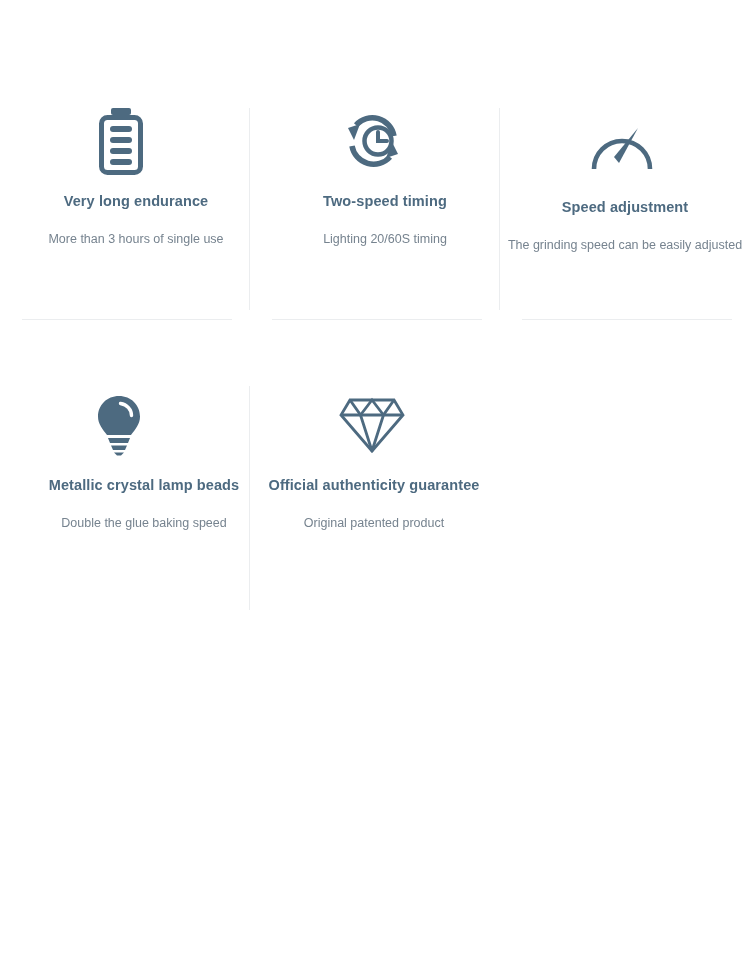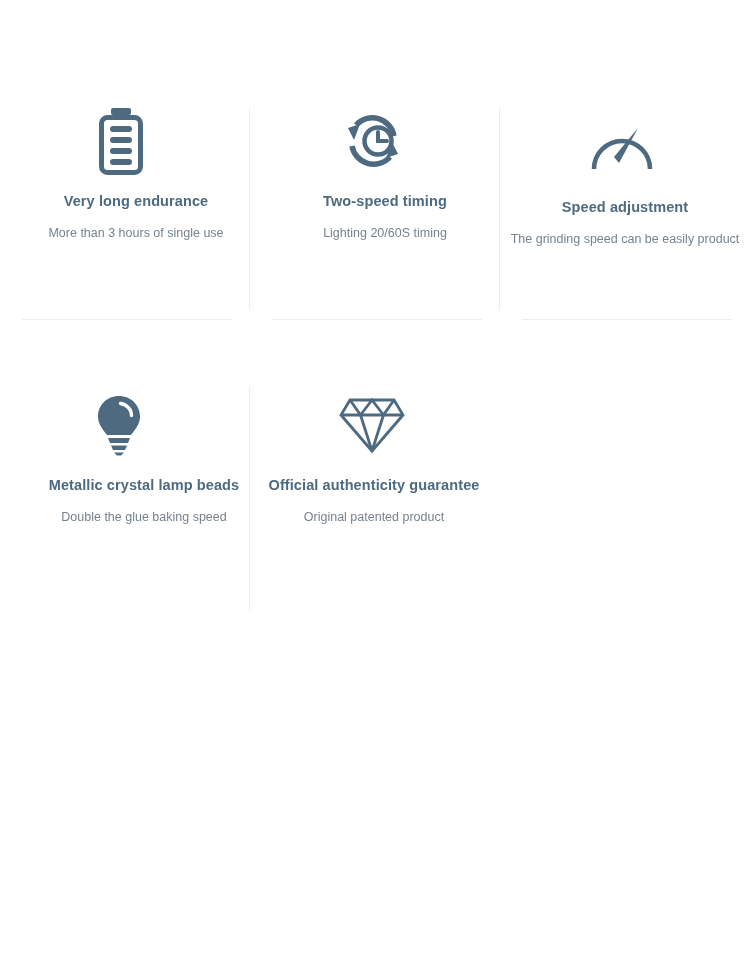--- a/index.html
+++ b/index.html
@@ -70,21 +70,21 @@
   .feature-title {
     font-size: 14.5px;
     font-weight: bold;
     color: #4d6a80;
     letter-spacing: 0.1px;
     text-align: center;
     line-height: 1.3;
     white-space: nowrap;
   }
   .feature-sub {
-    margin-top: 14px;
+    margin-top: 20px;
     font-size: 12.5px;
     font-weight: normal;
     color: #76838f;
     text-align: center;
     line-height: 1.3;
     white-space: nowrap;
   }
   
   .cell.c0 .feature-title, .cell.c0 .feature-sub { transform: translateX(11px); }
   .cell.c1 .feature-title, .cell.c1 .feature-sub { transform: translateX(10px); }
@@ -147,21 +147,21 @@
 
 
     <div class="cell c5 r2 hdiv">
       <div class="icon-wrap">
         <svg width="72" height="56" viewBox="0 0 72 56" fill="none">
           <path d="M8 50 A28 28 0 1 1 64 50" stroke="#4d6a80" stroke-width="4.6" fill="none" stroke-linecap="butt"></path>
           <path d="M52 9 L33 44 L28 38 Z" fill="#4d6a80"></path>
         </svg>
       </div>
       <div class="feature-title">Speed adjustment</div>
-      <div class="feature-sub">The grinding speed can be easily product</div>
+      <div class="feature-sub">The grinding speed can be easily adjusted</div>
     </div>
 
     <div class="cell c6 r3 vdiv">
       <div class="icon-wrap">
         <svg width="50" height="62" viewBox="0 0 50 62" fill="none">
           <path d="M25 2 C13 2 4 11 4 22.5 C4 30 8.5 35 13 41 L37 41 C41.5 35 46 30 46 22.5 C46 11 37 2 25 2 Z" fill="#4d6a80"></path>
           <path d="M14 44 L36 44 L34 49 L16 49 Z" fill="#4d6a80"></path>
           <path d="M17 51.5 L33 51.5 L31 56 L19 56 Z" fill="#4d6a80"></path>
           <path d="M20 58.5 L30 58.5 L27 61.5 L23 61.5 Z" fill="#4d6a80"></path>
           <path d="M26.5 9.5 C33 10.5 37.5 15.5 37.5 21.5" stroke="#ffffff" stroke-width="3.4" fill="none" stroke-linecap="round"></path>

